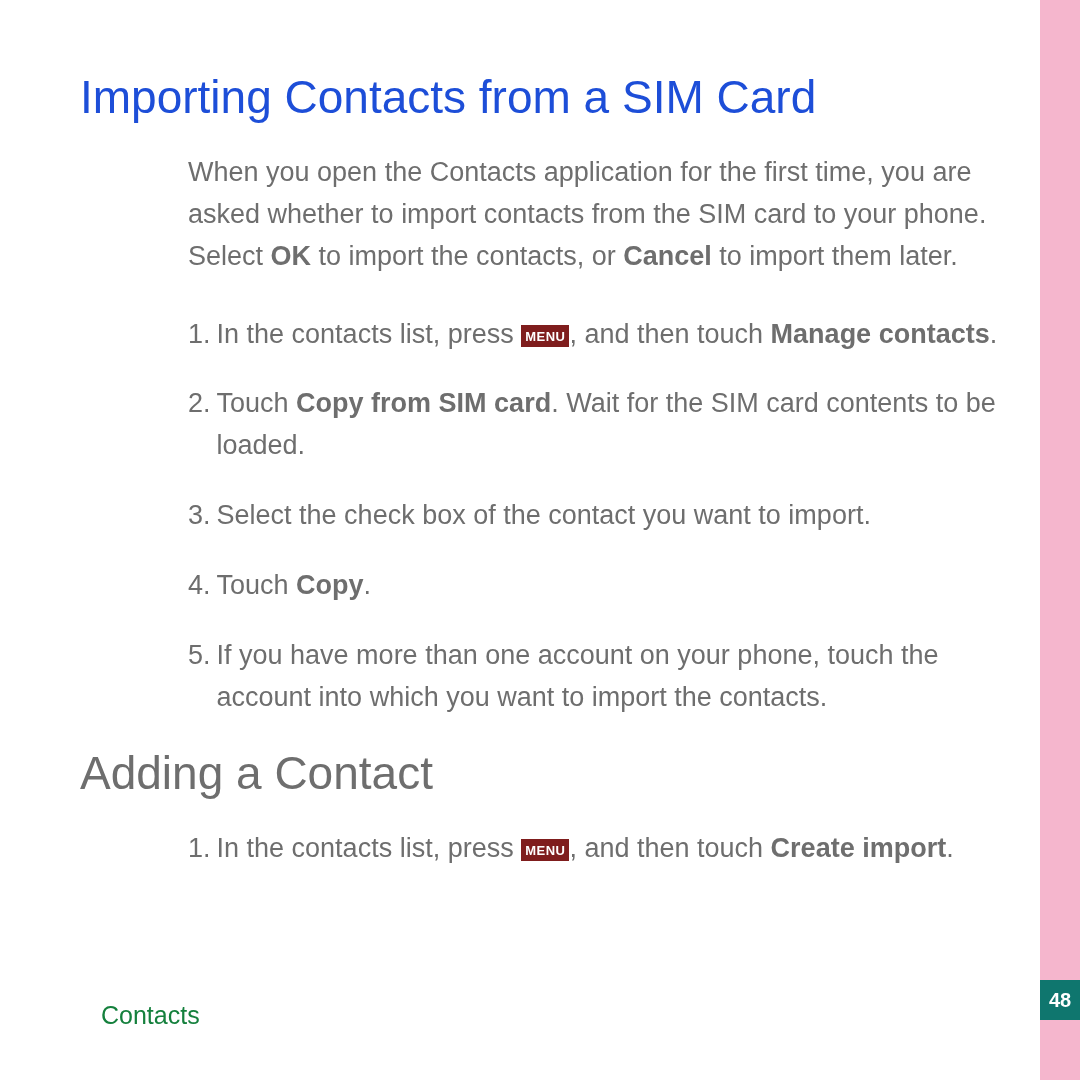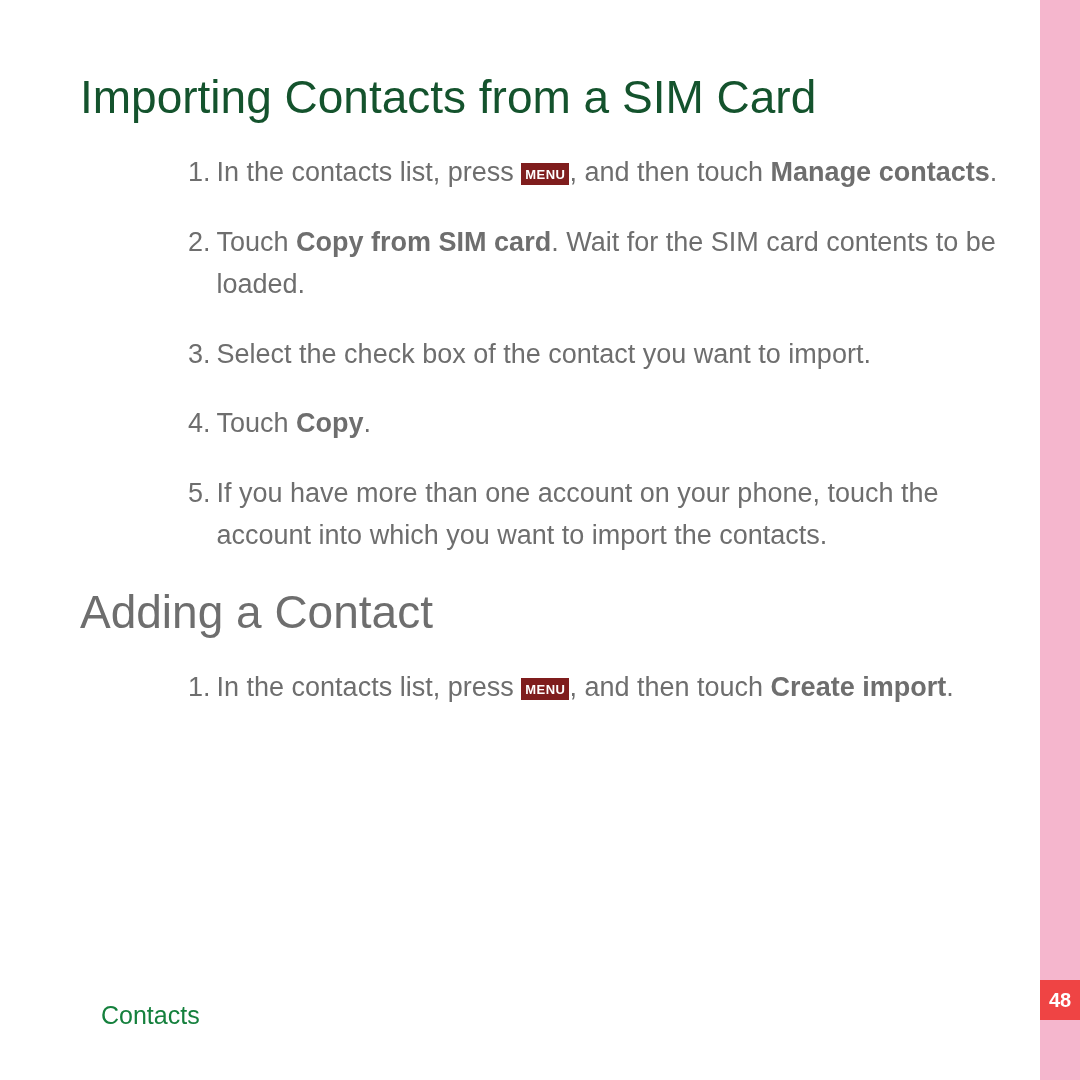--- a/index.html
+++ b/index.html
@@ -18,39 +18,39 @@
     width: 40px;
     height: 100%;
     background: #f5b6cd;
   }
   .page-tab {
     position: absolute;
     right: 0;
     bottom: 60px;
     width: 40px;
     height: 40px;
-    background: #ef4444;
+    background: #0f766e;
     color: #ffffff;
     font-size: 20px;
     font-weight: bold;
     display: flex;
     align-items: center;
     justify-content: center;
   }
   .content {
     position: absolute;
     left: 80px;
     top: 70px;
     width: 920px;
     color: #6e6e6e;
   }
   h1 {
     font-size: 46px;
     font-weight: 400;
-    color: #14532d;
+    color: #1d4ed8;
     margin-bottom: 28px;
     margin-left: 0;
   }
   .intro {
     font-size: 27px;
     line-height: 1.55;
     margin-left: 108px;
     margin-bottom: 36px;
     color: #6e6e6e;
   }
@@ -108,20 +108,23 @@
 </head>
 <body>
 
 <div class="side-stripe"></div>
 <div class="page-tab">48</div>
 
 <div class="content">
 
   <h1>Importing Contacts from a SIM Card</h1>
 
+  <p class="intro">
+    <span>When you open the Contacts application for the first time, you are asked whether to import contacts from the SIM card to your phone. Select </span><b>OK</b><span> to import the contacts, or </span><b>Cancel</b><span> to import them later.</span>
+  </p>
 
   <div class="steps">
 
     <div class="step">
       <div class="step-num">1.</div>
       <div class="step-body">
         <span>In the contacts list, press </span><span class="menu-key">MENU</span><span>, and then touch </span><b>Manage contacts</b><span>.</span>
       </div>
     </div>
 

